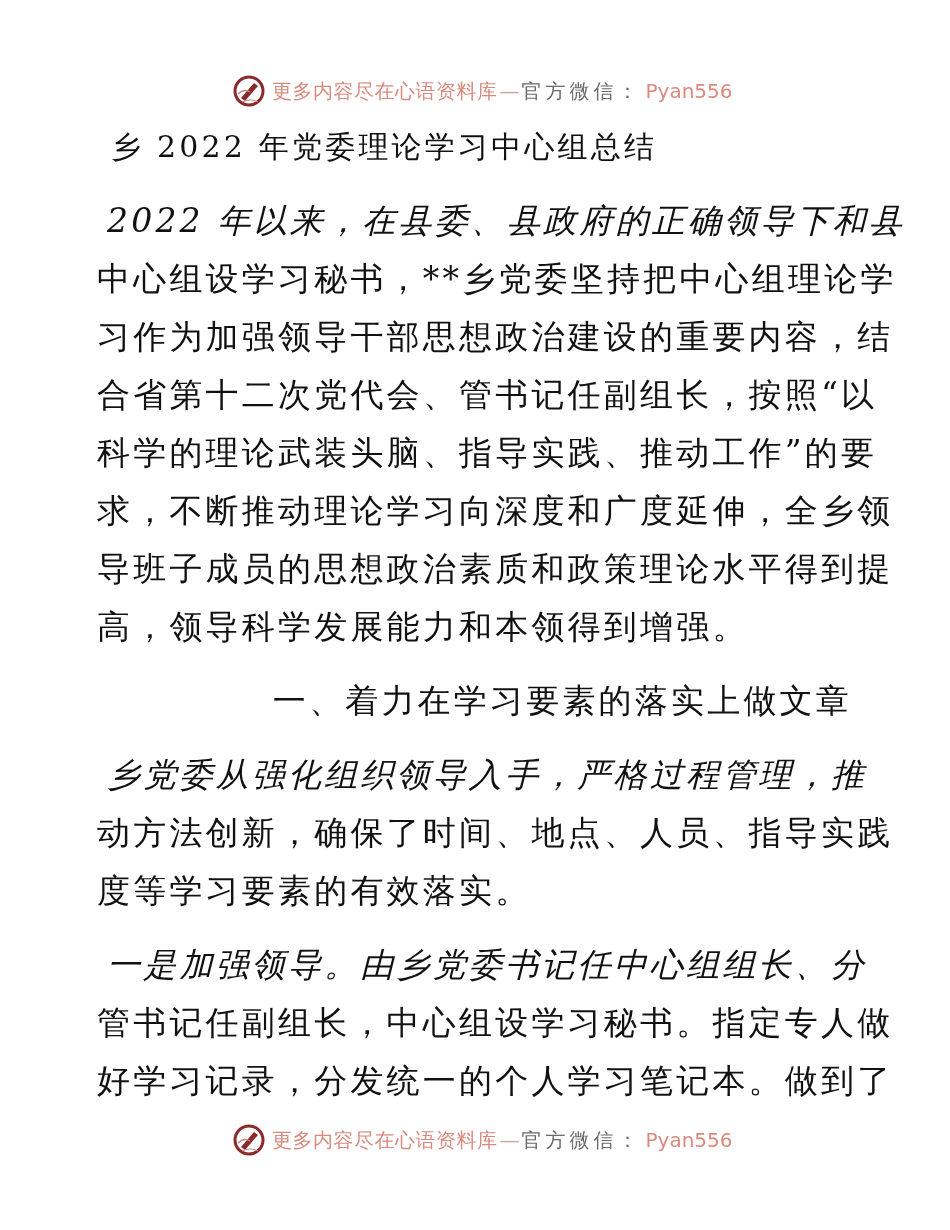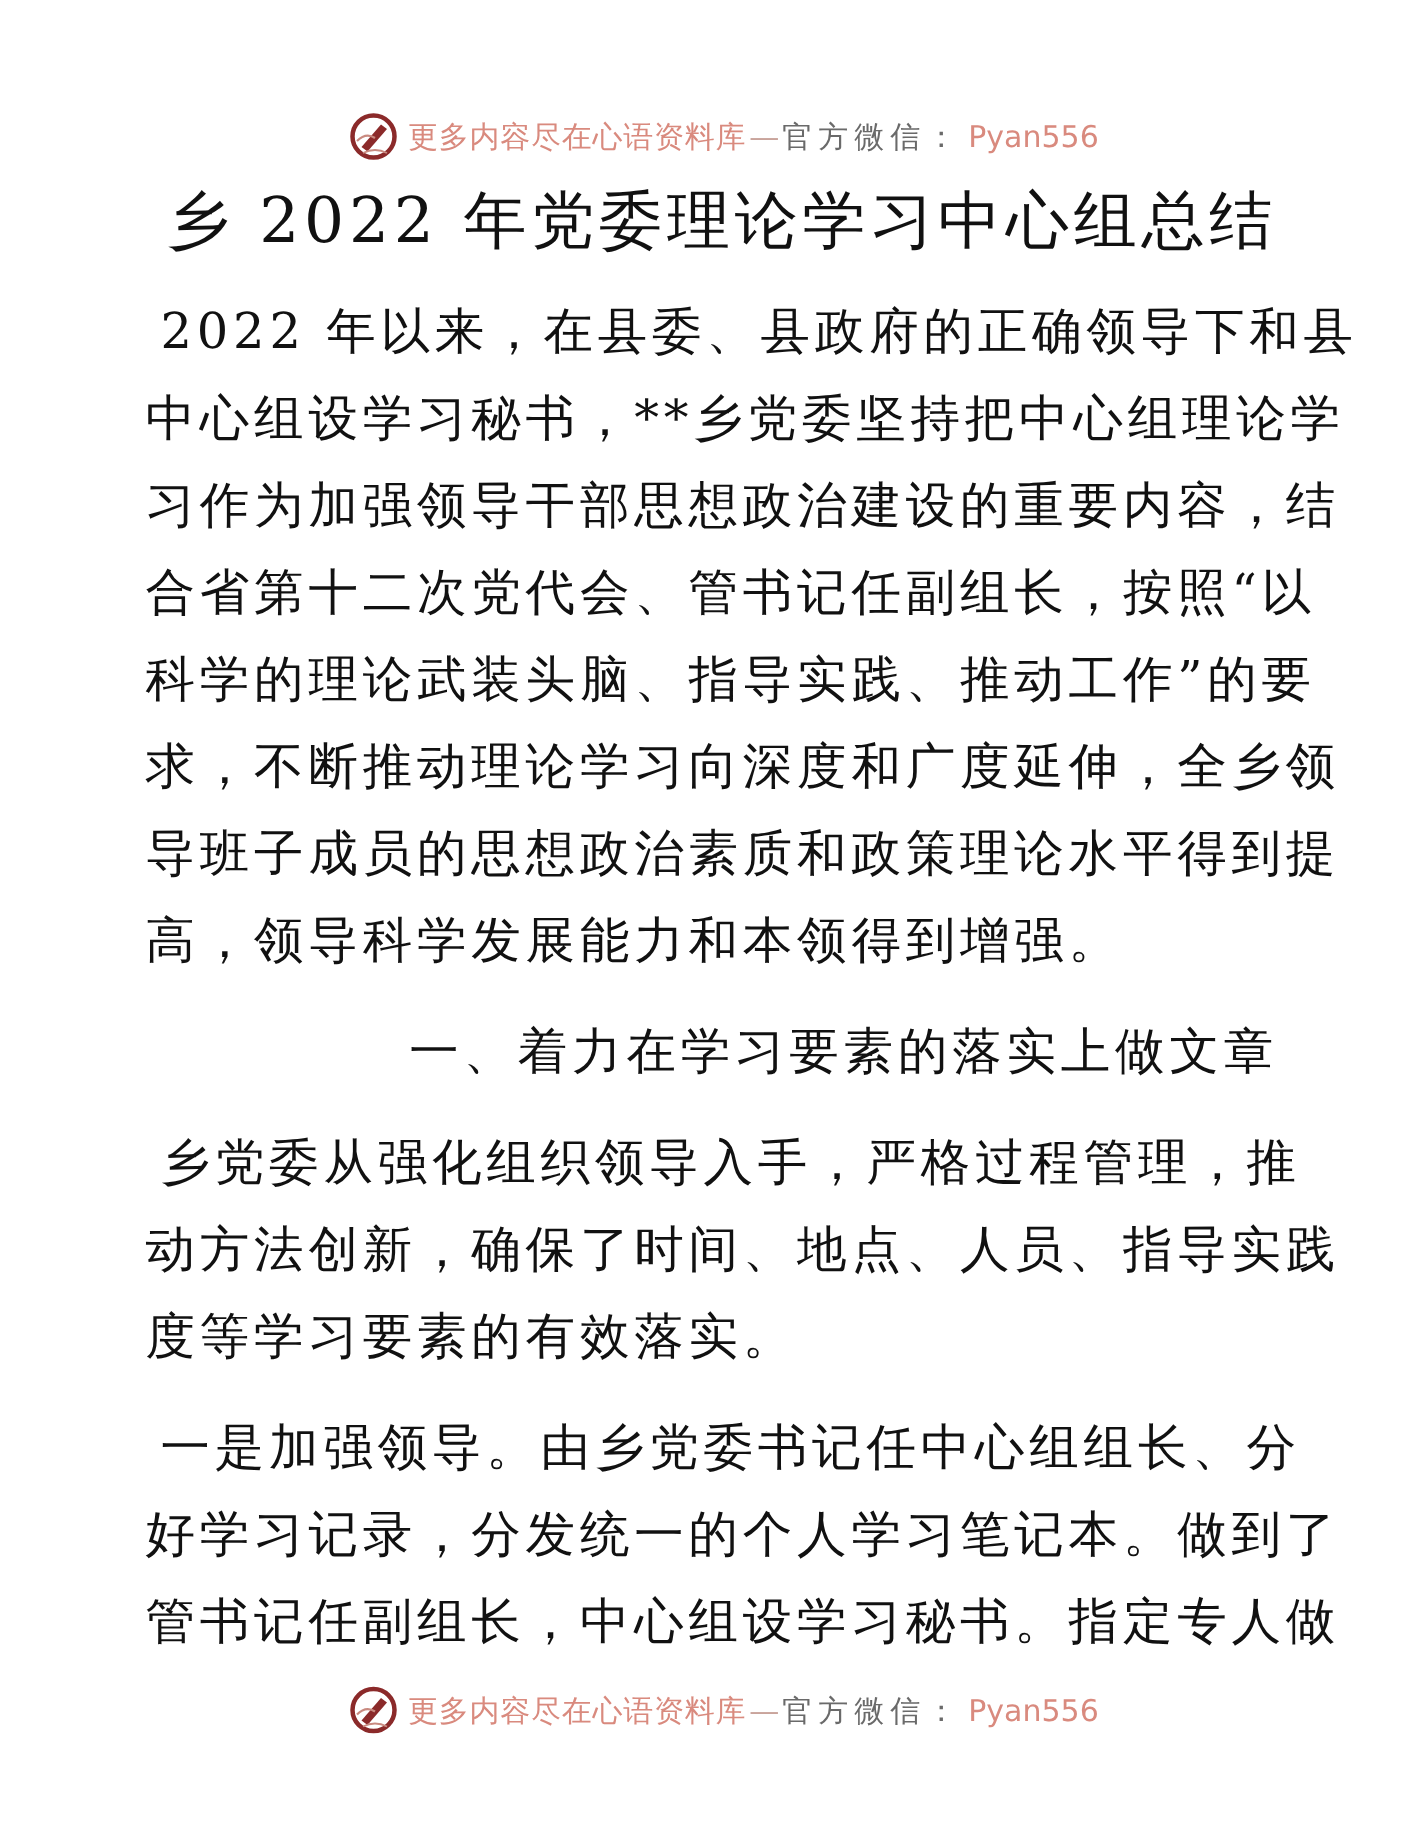--- a/index.html
+++ b/index.html
@@ -51,27 +51,27 @@
     .line {
       font-size: 33px;
       line-height: 58px;
       height: 58px;
       letter-spacing: 3.2px;
       white-space: nowrap;
     }
     .title {
       height: 58px;
       line-height: 58px;
-      font-size: 42px;
+      font-size: 30px;
       letter-spacing: 3.2px;
       padding-left: 14px;
       margin-bottom: 16px;
     }
     .para { margin-bottom: 16px; }
-    .indent { padding-left: 10px; }
+    .indent { padding-left: 10px; font-style: italic; }
     .heading {
       font-size: 33px;
       line-height: 58px;
       height: 58px;
       letter-spacing: 3.2px;
       padding-left: 14px;
       margin-bottom: 16px;
       text-align: right;
     }
   </style>
@@ -110,22 +110,22 @@
   <div class="heading">一、着力在学习要素的落实上做文章</div>
 
   <div class="para">
     <div class="line indent">乡党委从强化组织领导入手，严格过程管理，推</div>
     <div class="line">动方法创新，确保了时间、地点、人员、指导实践</div>
     <div class="line">度等学习要素的有效落实。</div>
   </div>
 
   <div class="para">
     <div class="line indent">一是加强领导。由乡党委书记任中心组组长、分</div>
+    <div class="line">管书记任副组长，中心组设学习秘书。指定专人做</div>
     <div class="line">好学习记录，分发统一的个人学习笔记本。做到了</div>
-    <div class="line">管书记任副组长，中心组设学习秘书。指定专人做</div>
   </div>
 </div>
 
 <div class="watermark bottom">
   <span class="wm-logo">
     <svg width="34" height="34" viewBox="0 0 34 34">
       <circle cx="17" cy="17" r="14" fill="none" stroke="#8b2a2a" stroke-width="3"></circle>
       <path d="M9 24 L22 9 L26 12 L13 27 Z" fill="#8b2a2a"></path>
       <path d="M6 20 Q12 14 18 18" fill="none" stroke="#c98a80" stroke-width="1.5"></path>
       <path d="M10 28 Q18 24 26 28" fill="none" stroke="#c98a80" stroke-width="1.2"></path>

